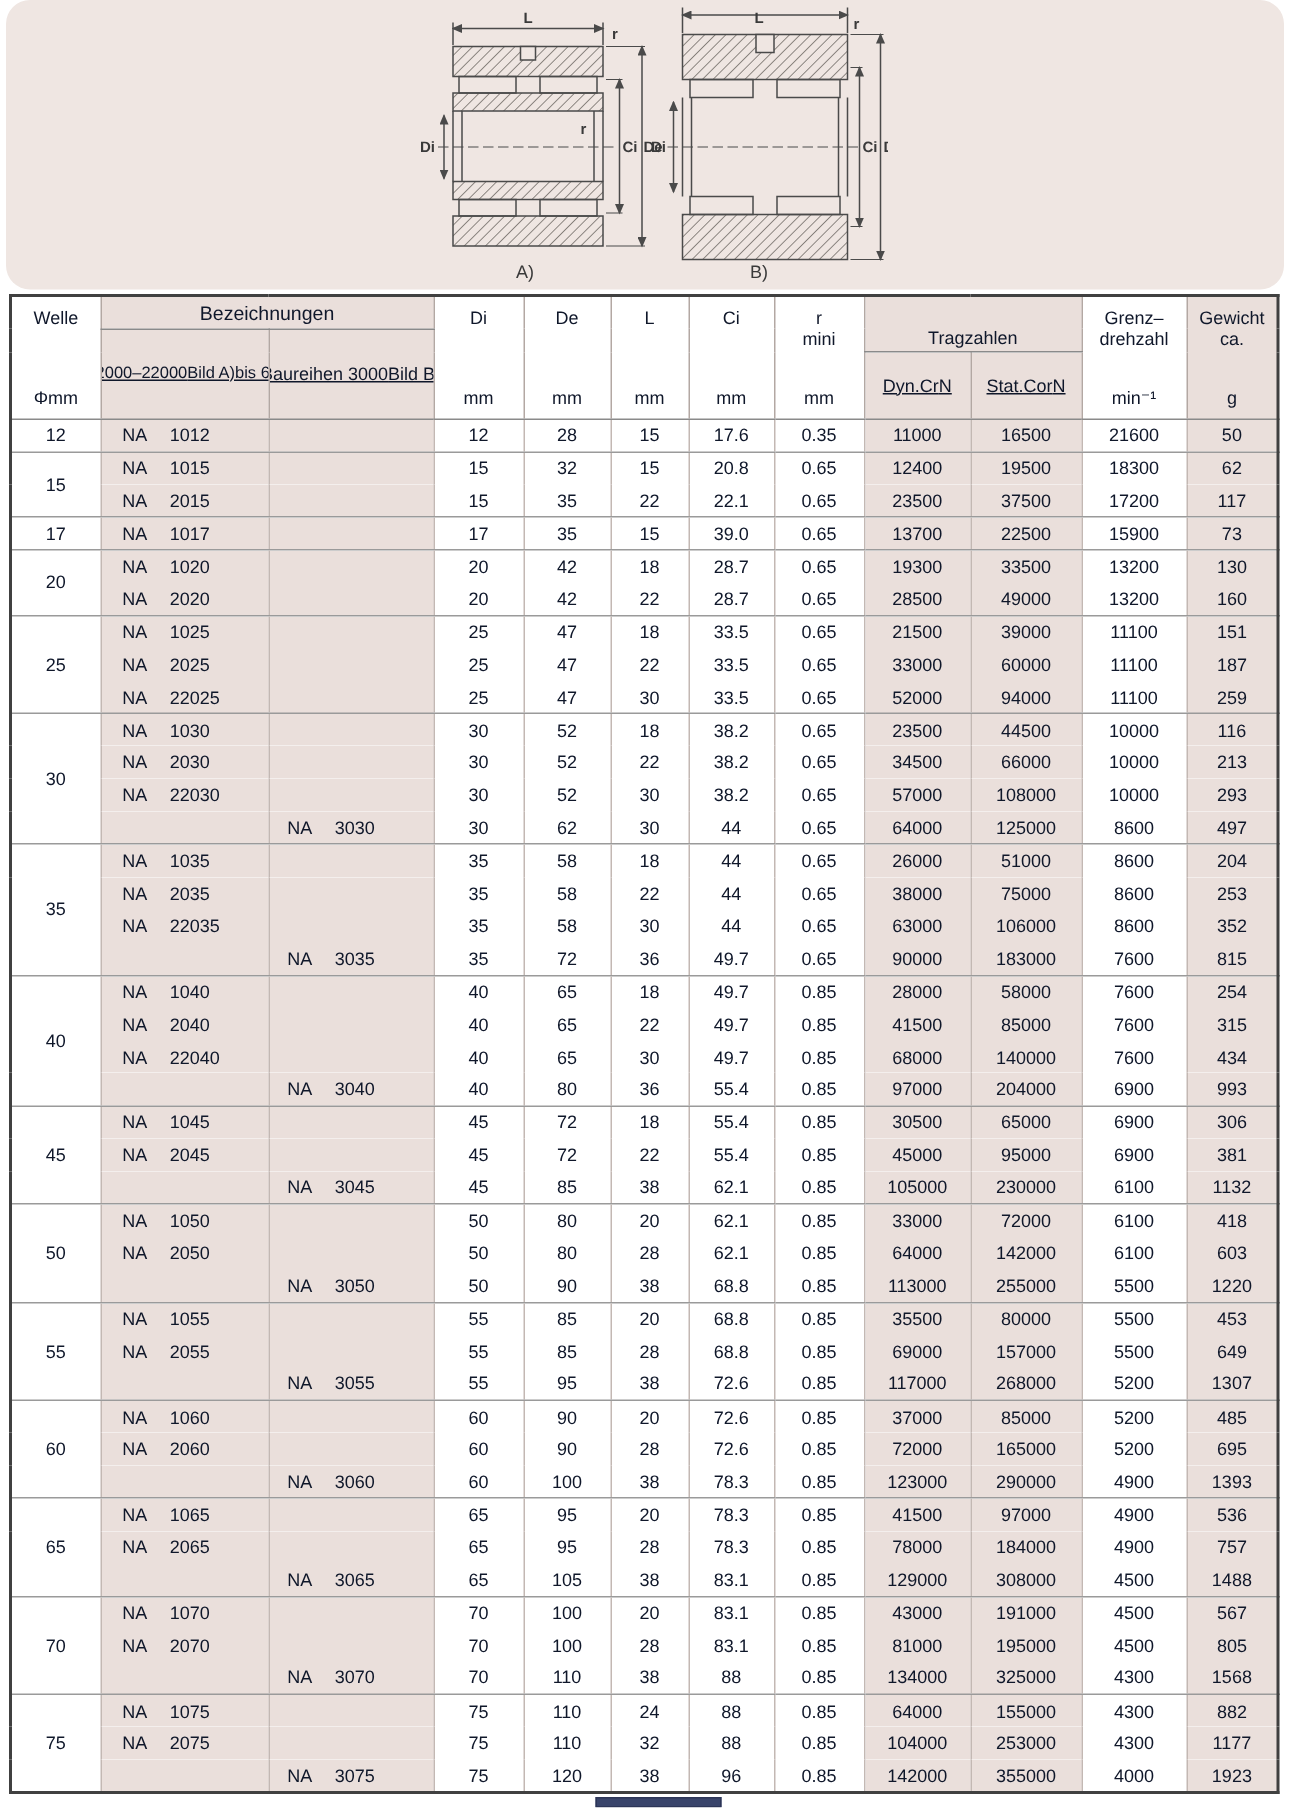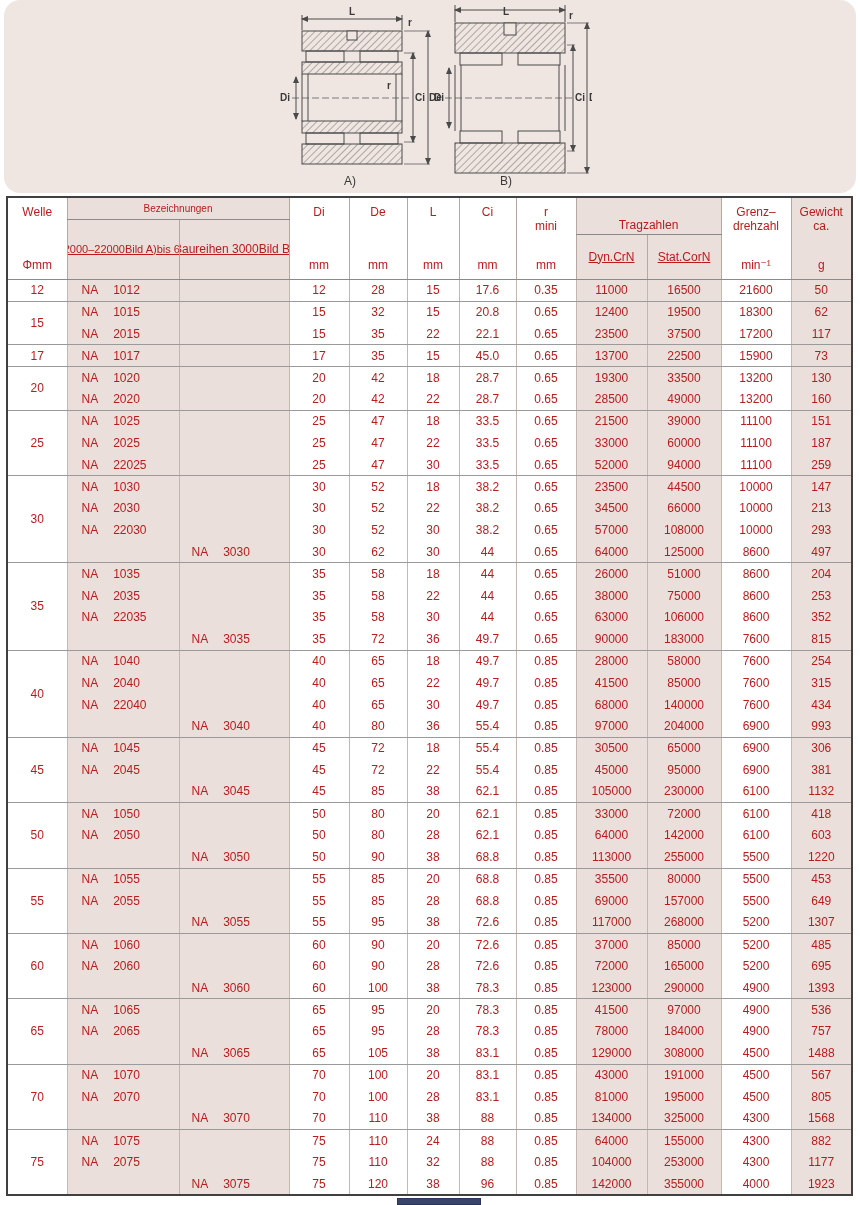--- a/index.html
+++ b/index.html
@@ -15,32 +15,32 @@
   }
   .diagram-svg { position:absolute; left:268px; top:3px; }
   .diagram-svg text { font-family:"Liberation Sans","DejaVu Sans",sans-serif;
     font-size:10px; font-weight:bold; fill:#3a3a3a; }
   .diagram-svg text.cap { font-size:12px; font-weight:normal; }
   
   table.dtable {
     position:absolute; left:6px; top:196px; width:847px;
     border-collapse:collapse; table-layout:fixed;
     border:2px solid #404040; background:#ffffff;
-    font-size:12px; color:#b91c1c;
+    font-size:12px; color:#0f172a;
   }
   .dtable th, .dtable td {
     padding:0; margin:0; font-weight:normal; text-align:center;
     overflow:hidden; white-space:nowrap;
   }
   .dtable th { border-left:1px solid #b3a8a3; vertical-align:middle; }
   .dtable thead th { border-bottom:1px solid #8a8a8a; }
   .dtable td { border-left:1px solid #c3b8b3; vertical-align:middle; }
   tr.h1 { height:22px; } tr.h2 { height:14px; } tr.h3 { height:45px; }
   .pink { background:#eadfdb; }
-  .hlabel { font-size:10px; }
+  .hlabel { font-size:13px; }
   .small4 { font-size:11px; line-height:13.5px; }
   .two-line { line-height:14px; }
   .vstack {
     display:flex; flex-direction:column; justify-content:space-between;
     align-items:center; box-sizing:border-box; padding:7px 2px; height:81px;
   }
   .vcenter { display:flex; flex-direction:row; justify-content:center;
     align-items:center; height:100%; line-height:15px;text-decoration:underline; }
   .trag-top { display:block; padding-top:20px; }
   tbody tr { height:21.8px; }
@@ -335,21 +335,21 @@
           <td class="pink series">
             <div class="srow">
               <span>NA</span>
               <span>1017</span>
             </div>
           </td>
           <td class="pink series s3"></td>
           <td>17</td>
           <td>35</td>
           <td>15</td>
-          <td>45.0</td>
+          <td>39.0</td>
           <td>0.65</td>
           <td class="pink">13700</td>
           <td class="pink">22500</td>
           <td>15900</td>
           <td class="pink">73</td>
         </tr>
         <tr>
           <td rowspan="2" class="welle">20</td>
           <td class="pink series">
             <div class="srow">
@@ -451,21 +451,21 @@
           </td>
           <td class="pink series s3"></td>
           <td>30</td>
           <td>52</td>
           <td>18</td>
           <td>38.2</td>
           <td>0.65</td>
           <td class="pink">23500</td>
           <td class="pink">44500</td>
           <td>10000</td>
-          <td class="pink">147</td>
+          <td class="pink">116</td>
         </tr>
         <tr>
           <td class="pink series">
             <div class="srow">
               <span>NA</span>
               <span>2030</span>
             </div>
           </td>
           <td class="pink series s3"></td>
           <td>30</td>

